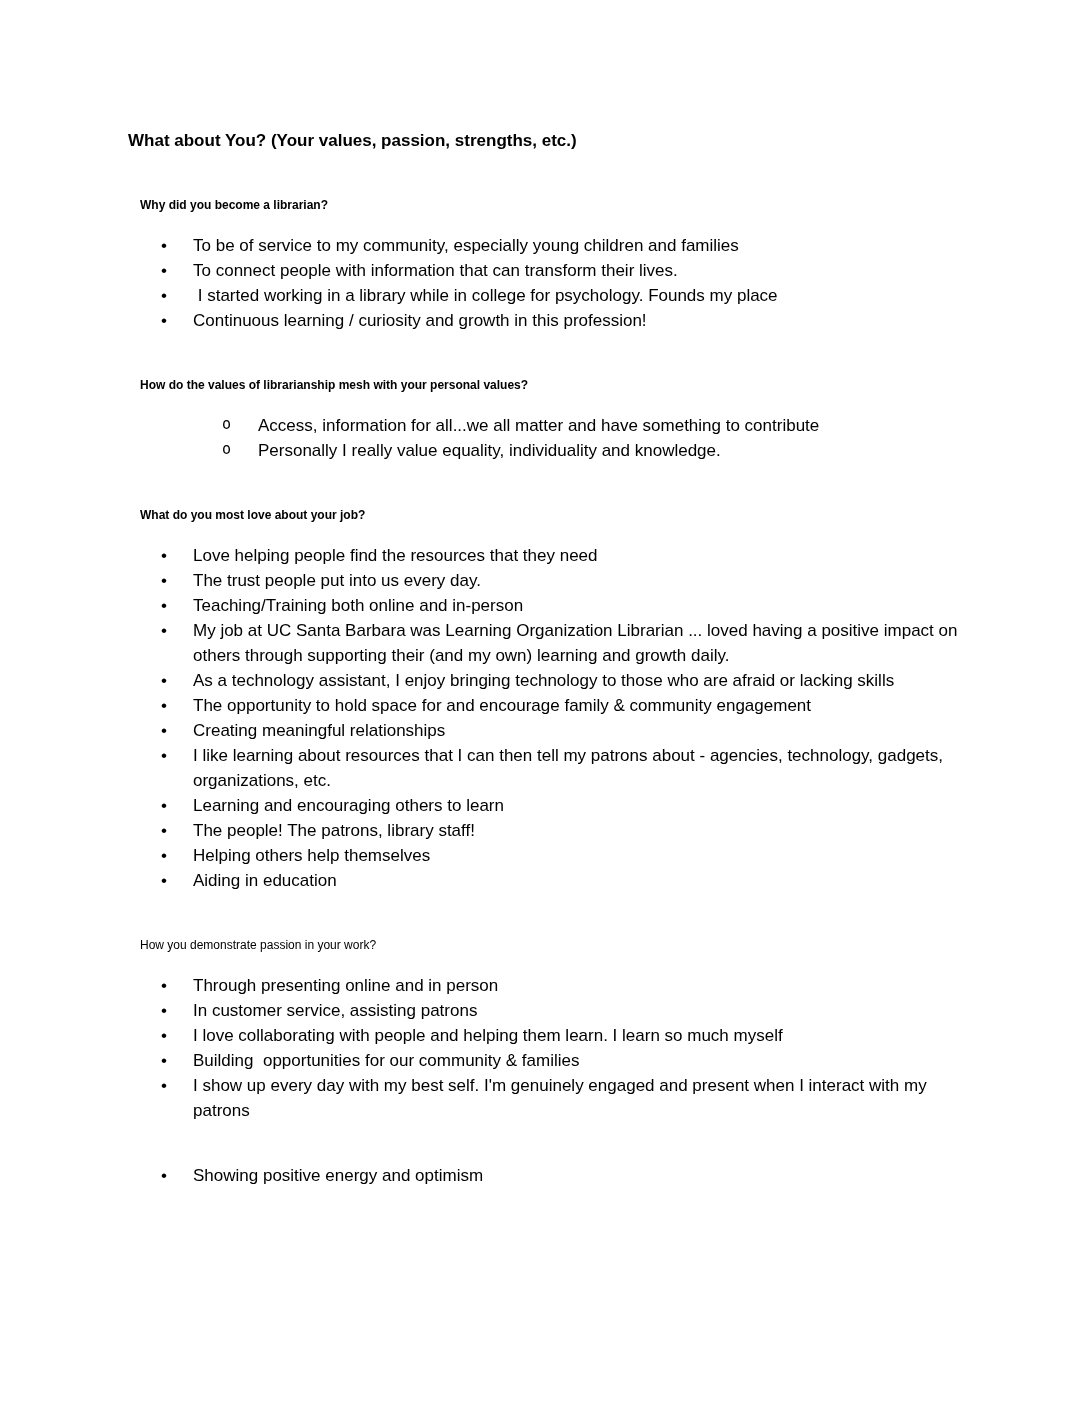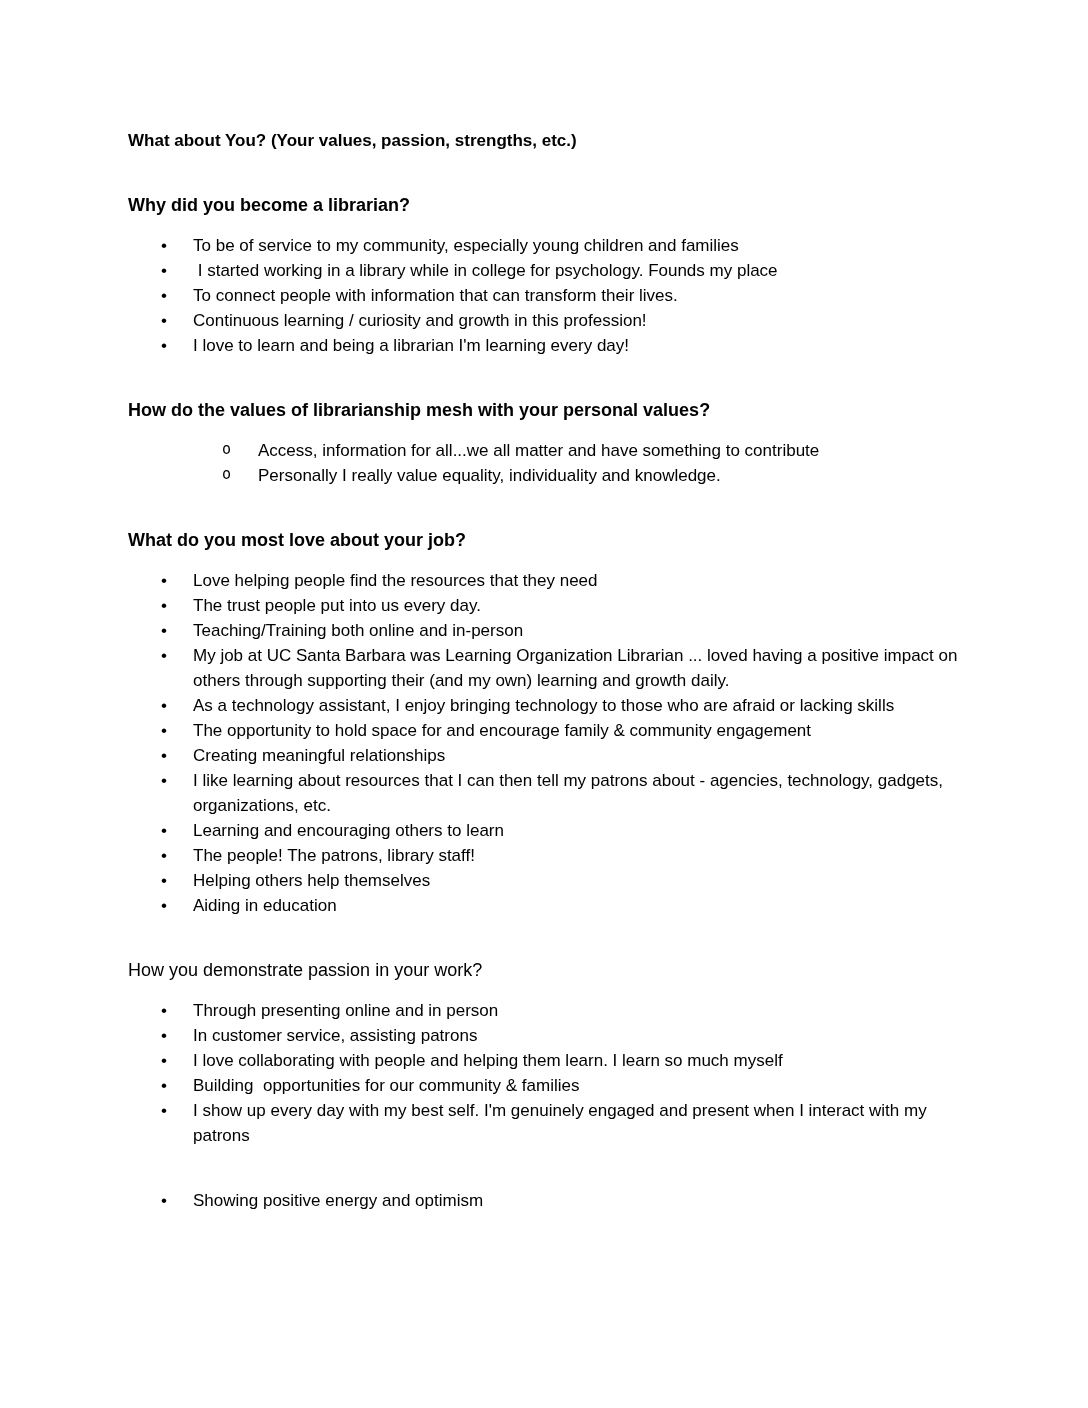--- a/index.html
+++ b/index.html
@@ -21,23 +21,23 @@
   }
   .doc-title {
     font-size: 17px;
     font-weight: bold;
     margin: 0 0 24px 0;
   }
   section {
     margin-top: 40px;
   }
   .section-heading {
-    font-size: 18px;
+    font-size: 12px;
     font-weight: bold;
-    margin: 0;
+    margin: 12px;
   }
   .section-heading.regular {
     font-weight: normal;
   }
   ul {
     list-style: none;
     margin: 15px 0 0 0;
     padding: 0;
   }
   ul li {
@@ -72,24 +72,23 @@
 <body>
 
 <div class="page">
 
   <h1 class="doc-title">What about You? (Your values, passion, strengths, etc.)</h1>
 
   <section>
     <h2 class="section-heading">Why did you become a librarian?</h2>
     <ul class="l1">
       <li>To be of service to my community, especially young children and families</li>
+      <li>To connect people with information that can transform their lives.</li>
       <li> I started working in a library while in college for psychology. Founds my place</li>
-      <li>To connect people with information that can transform their lives.</li>
       <li>Continuous learning / curiosity and growth in this profession!</li>
-      <li>I love to learn and being a librarian I'm learning every day!</li>
     </ul>
   </section>
 
   <section>
     <h2 class="section-heading">How do the values of librarianship mesh with your personal values?</h2>
     <ul class="l2">
       <li>Access, information for all...we all matter and have something to contribute</li>
       <li>Personally I really value equality, individuality and knowledge.</li>
     </ul>
   </section>

